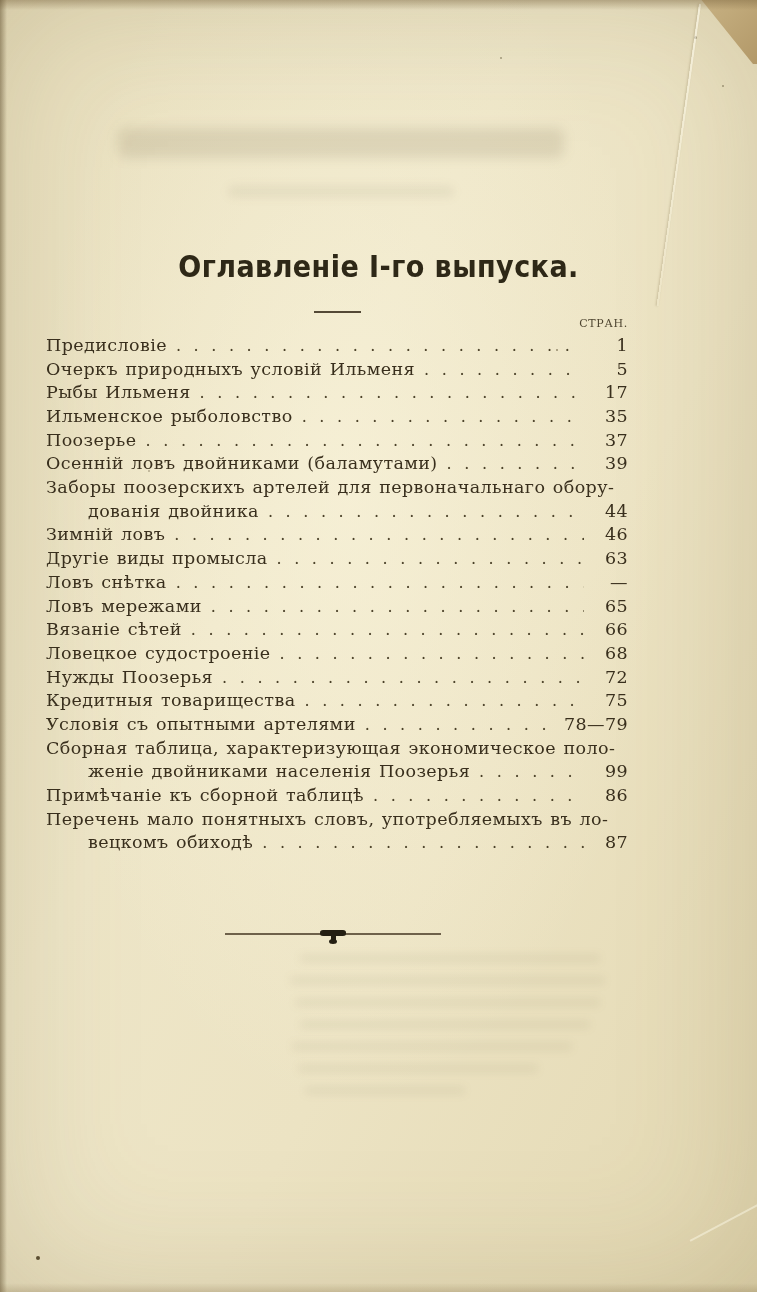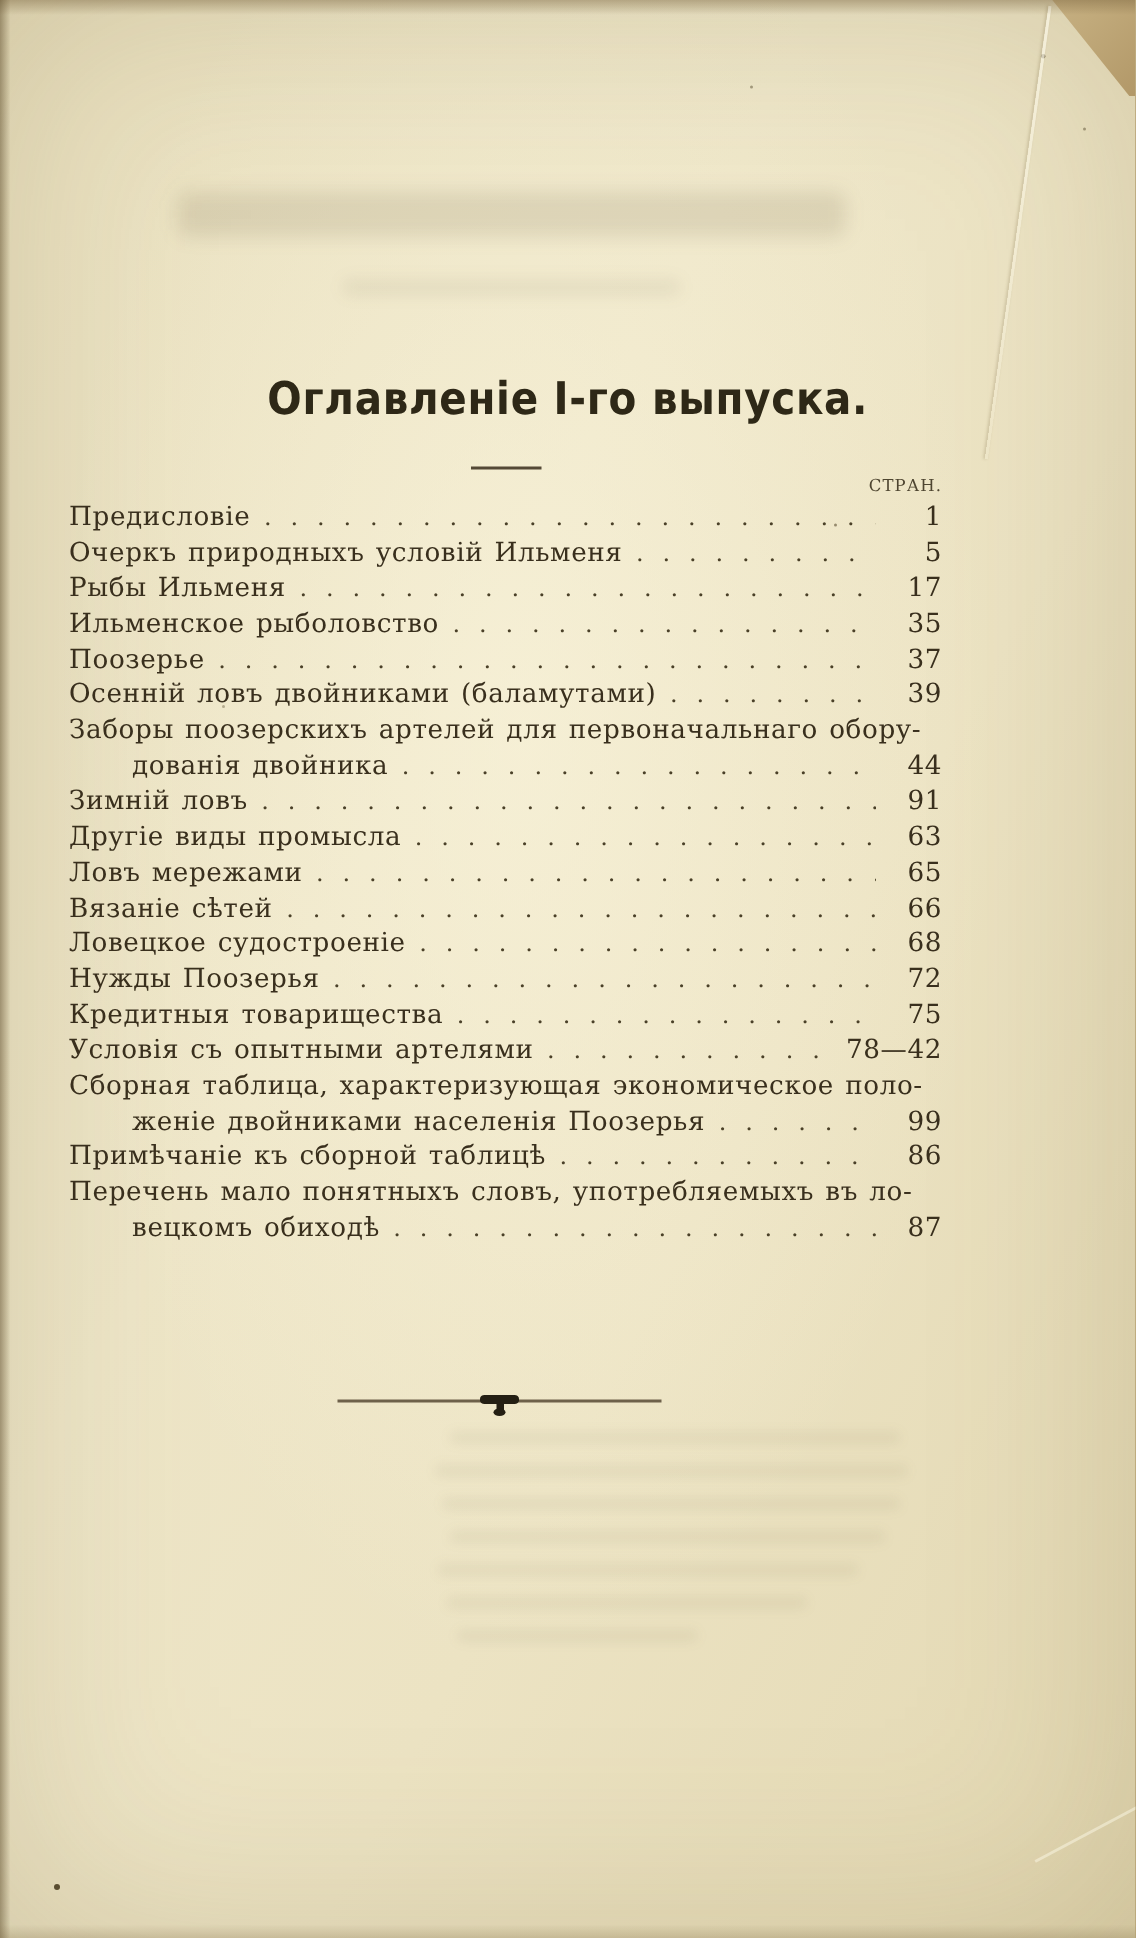--- a/index.html
+++ b/index.html
@@ -114,28 +114,33 @@
       <span class="t">Заборы поозерскихъ артелей для первоначальнаго обору-</span>
     </div>
     <div class="row cont">
       <span class="t">дованія двойника</span>
       <span class="leader"></span>
       <span class="pg">44</span>
     </div>
     <div class="row">
       <span class="t">Зимній ловъ</span>
       <span class="leader"></span>
-      <span class="pg">91</span>
+      <span class="pg">46</span>
     </div>
     <div class="row">
       <span class="t">Другіе виды промысла</span>
       <span class="leader"></span>
       <span class="pg">63</span>
     </div>
     <div class="row">
+      <span class="t">Ловъ снѣтка</span>
+      <span class="leader"></span>
+      <span class="pg">—</span>
+    </div>
+    <div class="row">
       <span class="t">Ловъ мережами</span>
       <span class="leader"></span>
       <span class="pg">65</span>
     </div>
     <div class="row">
       <span class="t">Вязаніе сѣтей</span>
       <span class="leader"></span>
       <span class="pg">66</span>
     </div>
     <div class="row">
@@ -149,21 +154,21 @@
       <span class="pg">72</span>
     </div>
     <div class="row">
       <span class="t">Кредитныя товарищества</span>
       <span class="leader"></span>
       <span class="pg">75</span>
     </div>
     <div class="row">
       <span class="t">Условія съ опытными артелями</span>
       <span class="leader"></span>
-      <span class="pg">78—42</span>
+      <span class="pg">78—79</span>
     </div>
     <div class="row">
       <span class="t">Сборная таблица, характеризующая экономическое поло-</span>
     </div>
     <div class="row cont">
       <span class="t">женіе двойниками населенія Поозерья</span>
       <span class="leader"></span>
       <span class="pg">99</span>
     </div>
     <div class="row">

